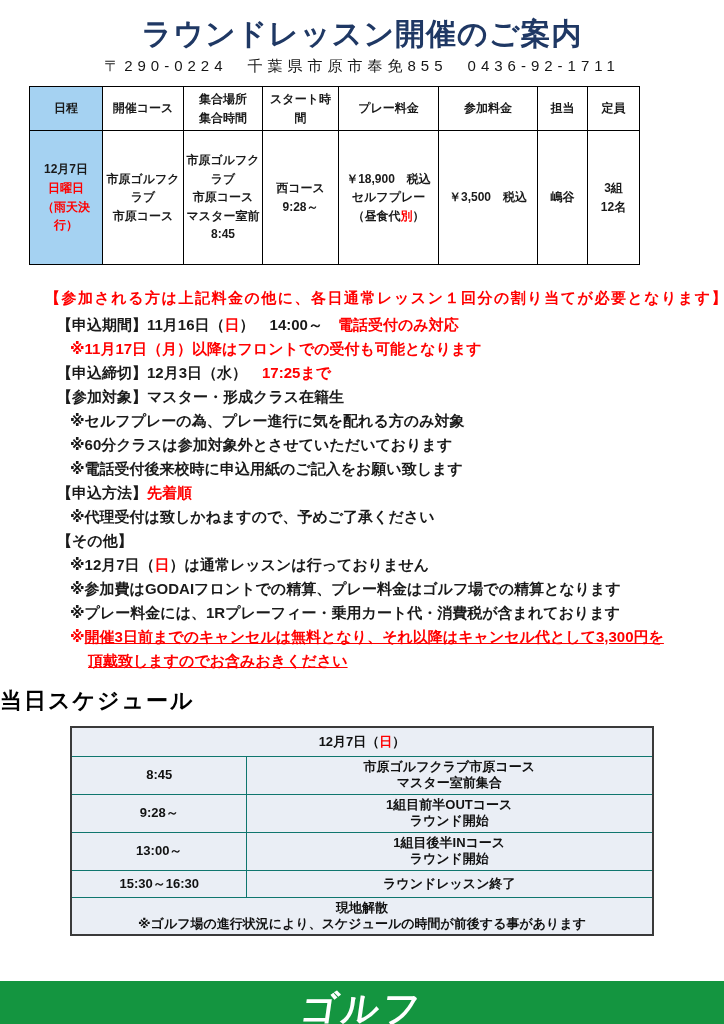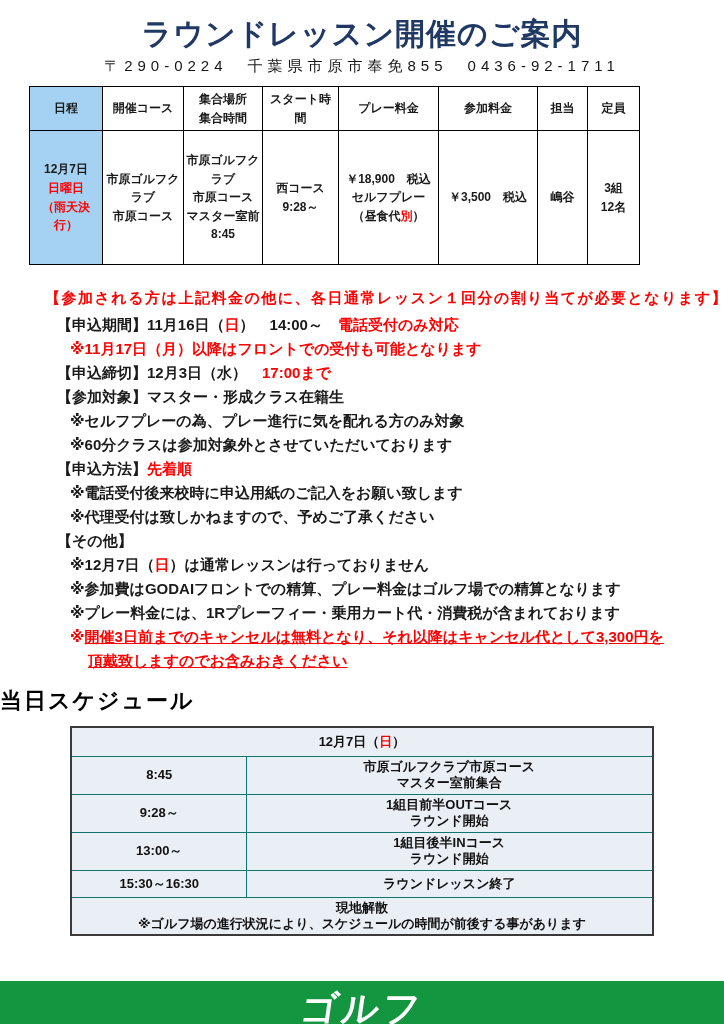--- a/index.html
+++ b/index.html
@@ -123,26 +123,26 @@
           <div>12名</div>
         </td>
       </tr>
     </tbody>
   </table>
 
   <div class="notes">
     <div class="note notice"><span class="red">【参加される方は上記料金の他に、各日通常レッスン１回分の割り当てが必要となります】</span></div>
     <div class="note"><span>【申込期間】11月16日（</span><span class="red">日</span><span>）　14:00～　</span><span class="red">電話受付のみ対応</span></div>
     <div class="note sub"><span class="red">※11月17日（月）以降はフロントでの受付も可能となります</span></div>
-    <div class="note"><span>【申込締切】12月3日（水）　</span><span class="red">17:00まで</span></div>
+    <div class="note"><span>【申込締切】12月3日（水）　</span><span class="red">17:25まで</span></div>
     <div class="note"><span>【参加対象】マスター・形成クラス在籍生</span></div>
     <div class="note sub"><span>※セルフプレーの為、プレー進行に気を配れる方のみ対象</span></div>
     <div class="note sub"><span>※60分クラスは参加対象外とさせていただいております</span></div>
+    <div class="note sub"><span>※電話受付後来校時に申込用紙のご記入をお願い致します</span></div>
     <div class="note"><span>【申込方法】</span><span class="red">先着順</span></div>
-    <div class="note sub"><span>※電話受付後来校時に申込用紙のご記入をお願い致します</span></div>
     <div class="note sub"><span>※代理受付は致しかねますので、予めご了承ください</span></div>
     <div class="note"><span>【その他】</span></div>
     <div class="note sub"><span>※12月7日（</span><span class="red">日</span><span>）は通常レッスンは行っておりません</span></div>
     <div class="note sub"><span>※参加費はGODAIフロントでの精算、プレー料金はゴルフ場での精算となります</span></div>
     <div class="note sub"><span>※プレー料金には、1Rプレーフィー・乗用カート代・消費税が含まれております</span></div>
     <div class="note sub"><span class="red">※</span><span class="red u">開催3日前までのキャンセルは無料となり、それ以降はキャンセル代として3,300円を</span></div>
     <div class="note sub2"><span class="red u">頂戴致しますのでお含みおきください</span></div>
   </div>
 
   <h2 class="schedule-title">当日スケジュール</h2>

